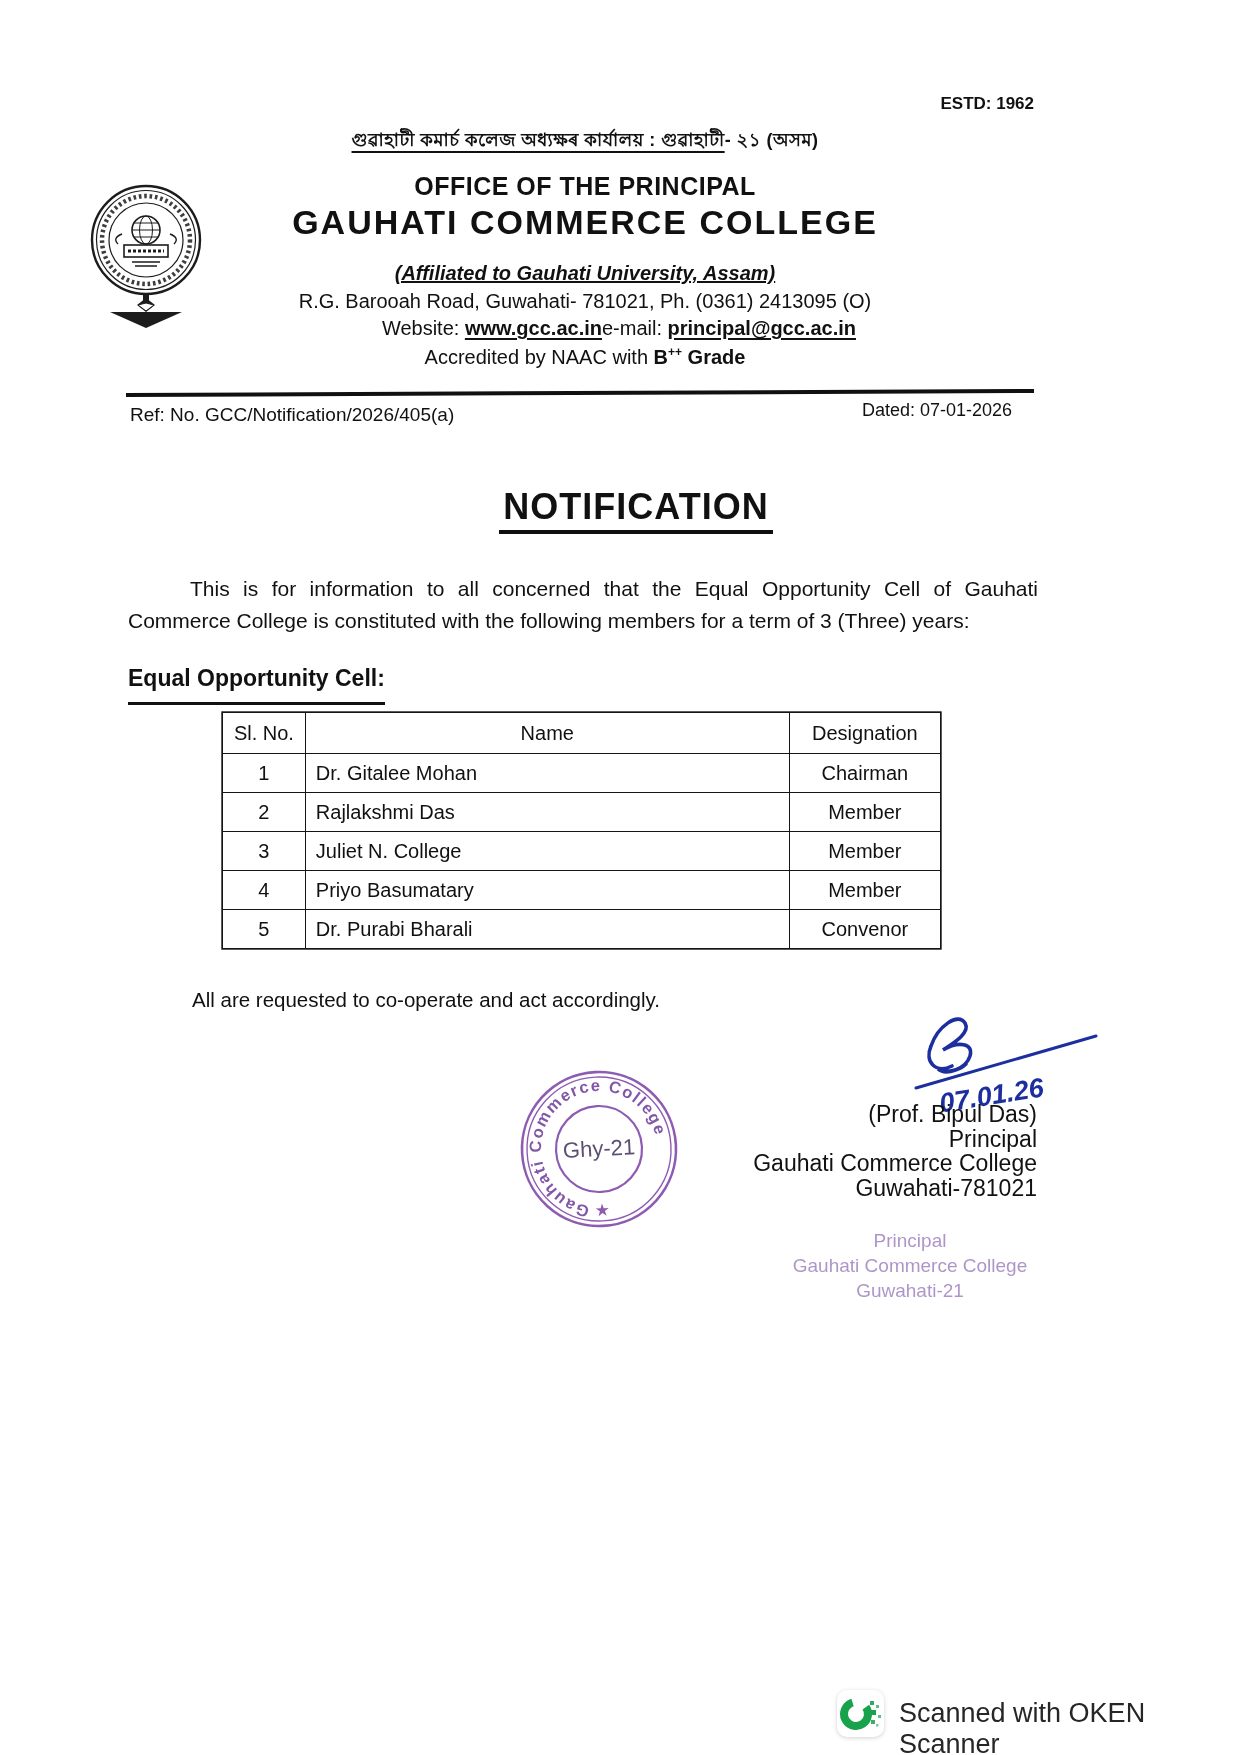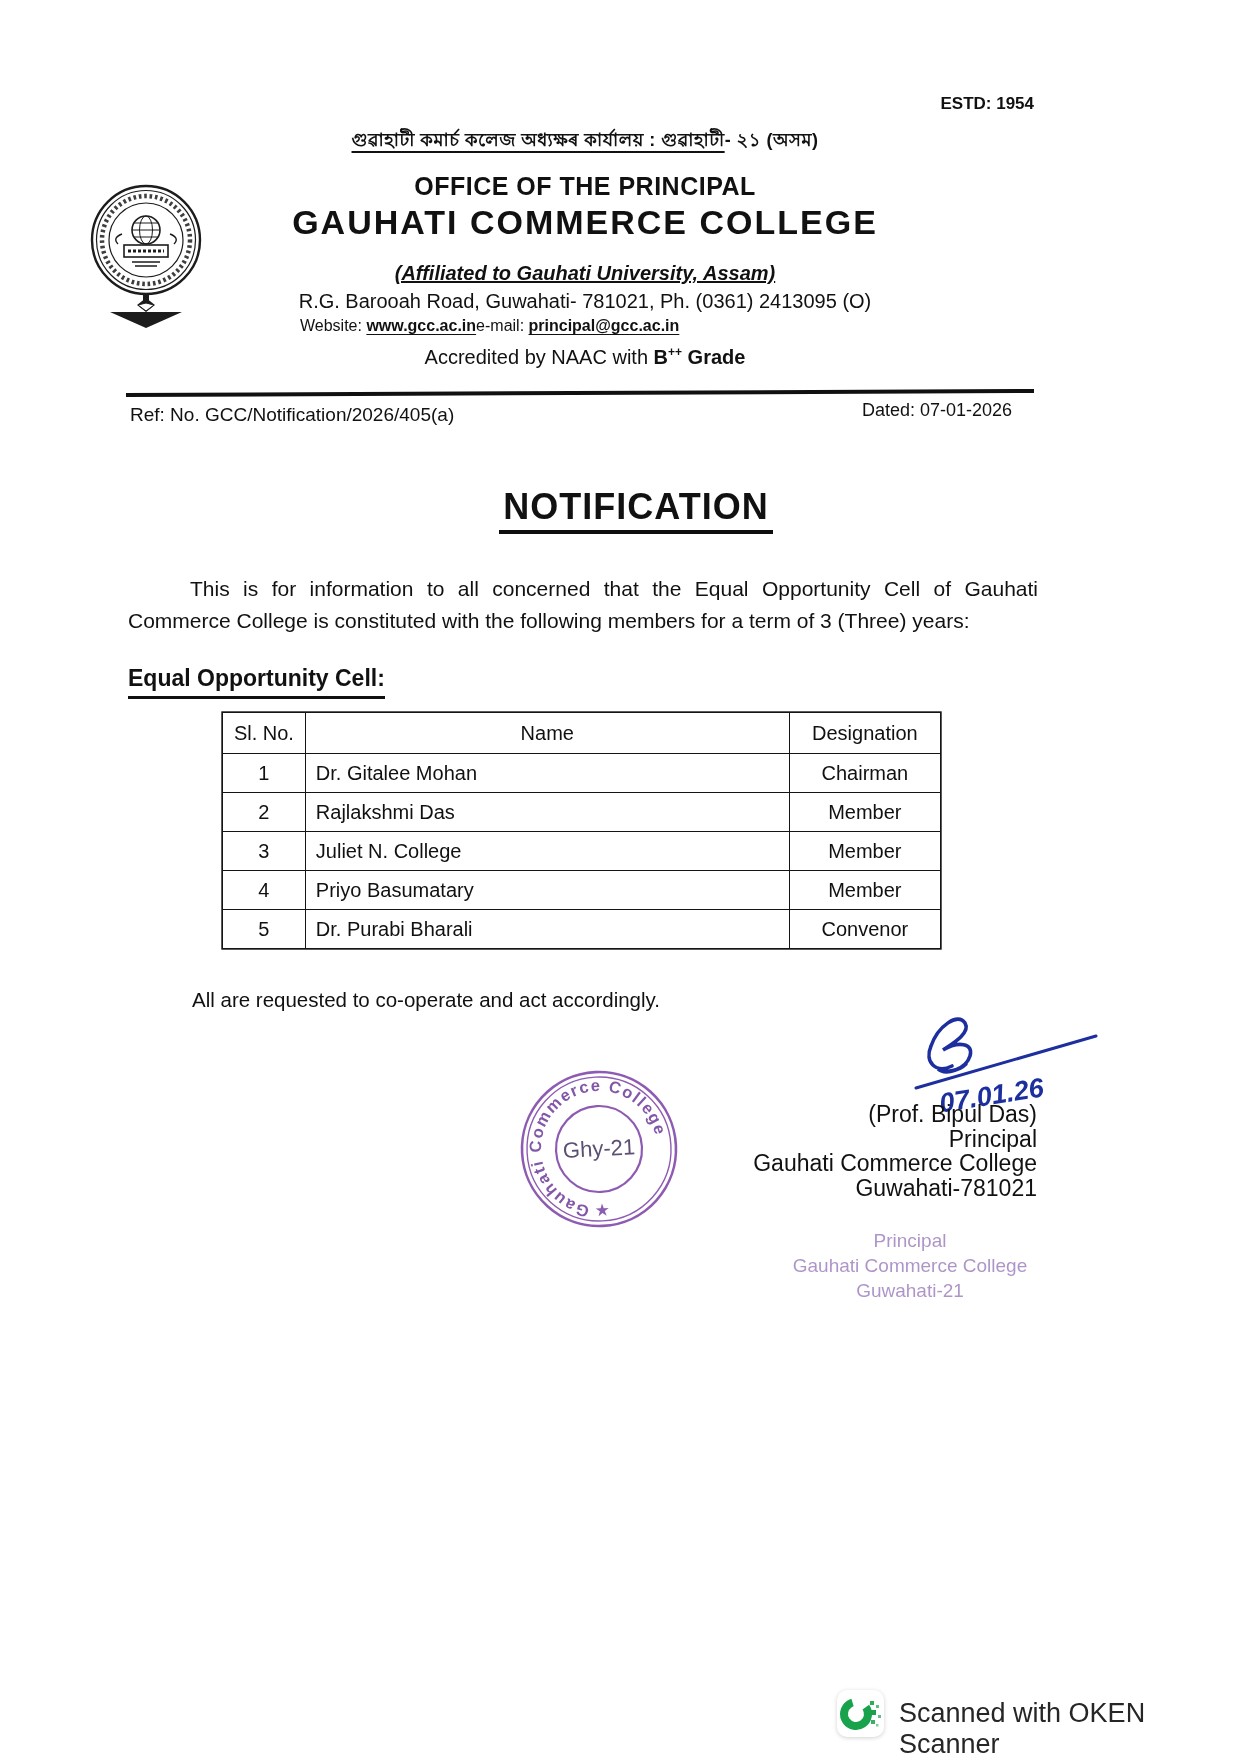--- a/index.html
+++ b/index.html
@@ -12,38 +12,38 @@
 
   
   .estd{top:94px;right:206px;font-size:17px;font-weight:bold;}
   .hdr-center{left:120px;width:930px;text-align:center;}
   .assamese{top:126px;font-size:18px;font-weight:bold;letter-spacing:.5px;}
   .assamese .u{text-decoration:underline;text-decoration-thickness:2px;text-underline-offset:5px;}
   .office{top:172px;font-size:25px;font-weight:bold;letter-spacing:.5px;}
   .college{top:203px;font-size:34px;font-weight:bold;letter-spacing:2px;}
   .affil{top:262px;font-size:20px;font-weight:bold;font-style:italic;text-decoration:underline;}
   .addr{top:290px;font-size:20px;}
-  .webline{top:317px;left:300px;width:556px;display:flex;justify-content:flex-start;font-size:16px;}
+  .webline{top:317px;left:300px;width:556px;display:flex;justify-content:flex-end;font-size:20px;}
   .webline b{text-decoration:underline;text-underline-offset:3px;}
   .accred{top:345px;font-size:20px;}
   .accred b{font-weight:bold;}
   .accred sup{font-size:12px;font-weight:bold;}
 
   .rule{top:391px;left:126px;width:908px;height:4px;background:#101010;transform:rotate(-0.25deg);}
   .refline{top:404px;left:130px;font-size:19px;}
   .dated{top:400px;right:228px;font-size:18px;}
 
   
   .doc-title-wrap{top:486px;left:16px;width:1240px;text-align:center;}
   .doc-title{display:inline-block;font-size:36px;font-weight:bold;letter-spacing:1px;
     border-bottom:4px solid #0e0e0e;padding:0 4px 2px 4px;}
   .para{top:573px;left:128px;width:910px;font-size:21px;line-height:32px;
     text-align:justify;text-indent:62px;}
   .section-h{top:665px;left:128px;font-size:23px;font-weight:bold;
-    border-bottom:3px solid #101010;padding-bottom:4px;}
+    border-bottom:3px solid #101010;padding-bottom:10px;}
 
   
   table.members{top:712px;left:222px;position:absolute;border-collapse:collapse;
     width:719px;font-size:20px;}
   table.members th,table.members td{border:1.6px solid #151515;padding:0 10px;}
   table.members th{font-weight:normal;height:40px;text-align:center;}
   table.members td{height:38px;}
   td.c-sl{width:64px;text-align:center;}
   td.c-name{width:488px;text-align:left;padding-left:14px;margin-top:36px;}
   td.c-desig{width:132px;text-align:center;}
@@ -63,21 +63,21 @@
   
   .oken-icon{top:1690px;left:837px;width:47px;height:47px;background:#fff;border-radius:10px;
     box-shadow:0 1px 4px rgba(0,0,0,.18);}
   .oken-text{top:1698px;left:899px;font-size:27px;color:#262626;}
 
   .logo{top:178px;left:88px;width:116px;height:150px;}
 </style>
 </head>
 <body>
 
-<div class="abs estd">ESTD: 1954</div>
+<div class="abs estd">ESTD: 1962</div>
 
 <svg class="abs logo" viewBox="0 0 116 150">
   <g stroke="#1c1c1c" fill="none">
     <circle cx="58" cy="62" r="54" stroke-width="2.4"></circle>
     <circle cx="58" cy="62" r="49.5" stroke-width="1.2"></circle>
     <circle cx="58" cy="62" r="44" stroke-width="4.5" stroke-dasharray="2.6 2.8" opacity=".85"></circle>
     <circle cx="58" cy="62" r="37" stroke-width="1.2"></circle>
     <circle cx="58" cy="52" r="14" stroke-width="1.6"></circle>
     <ellipse cx="58" cy="52" rx="6.5" ry="14" stroke-width="1"></ellipse>
     <line x1="44" y1="52" x2="72" y2="52" stroke-width="1"></line>

